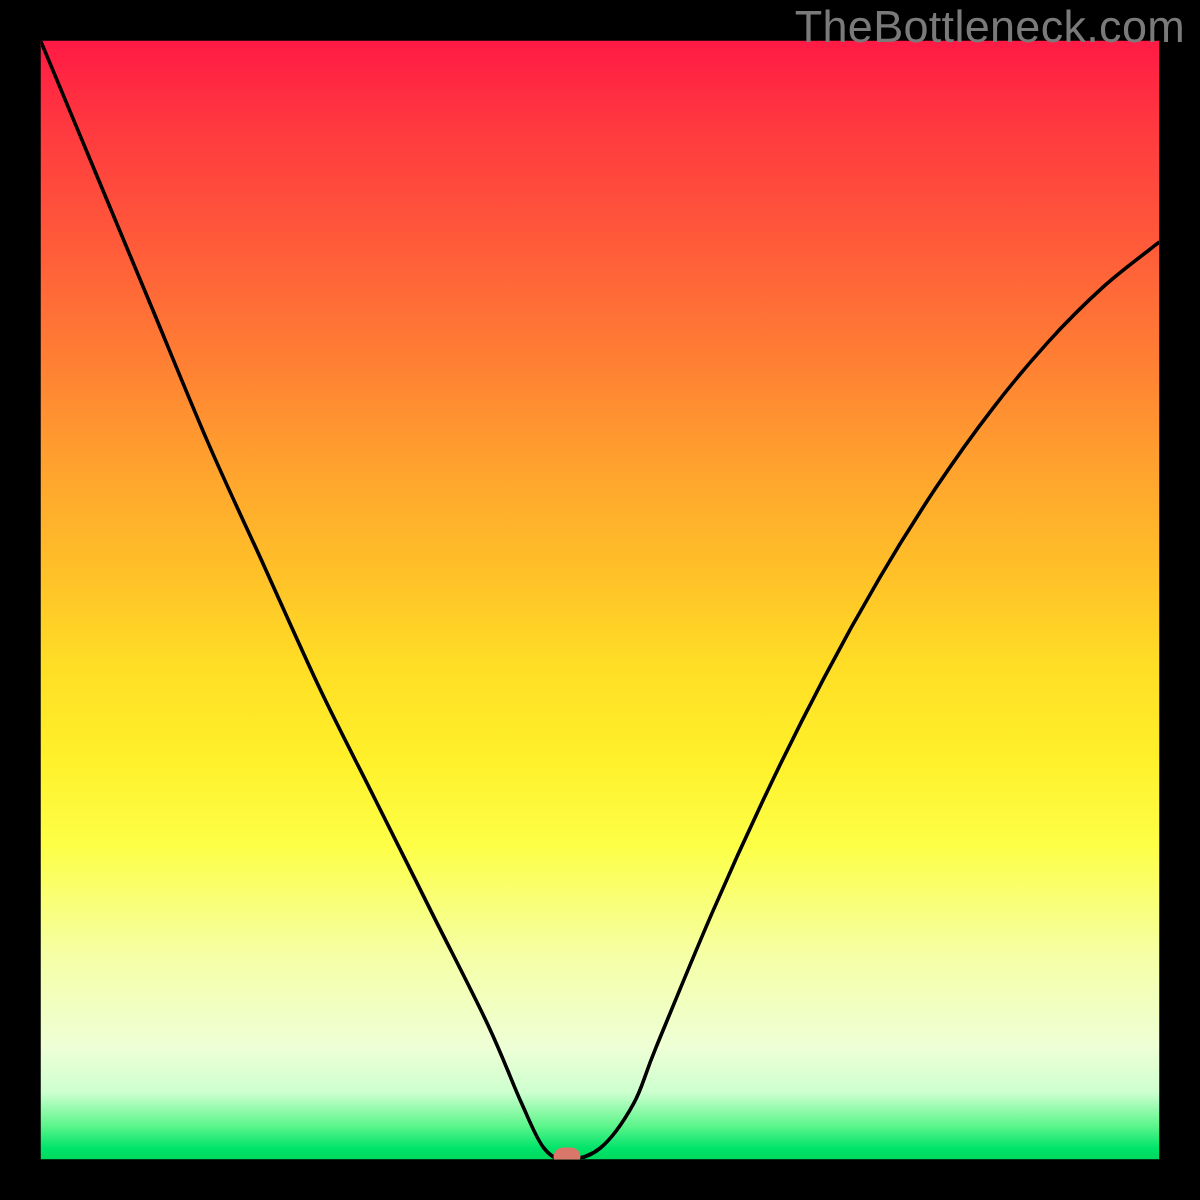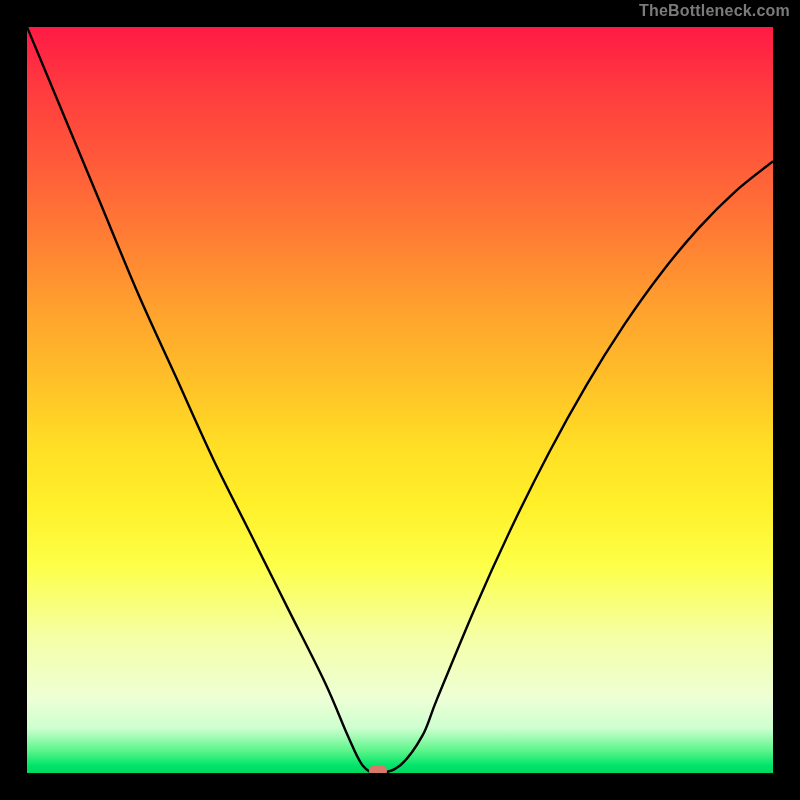--- a/index.html
+++ b/index.html
@@ -8,22 +8,22 @@
     position: relative;
     width: 800px;
     height: 800px;
     background: #000;
   }
   .watermark {
     position: absolute;
     top: 2px;
     right: 10px;
     font-family: Arial, Helvetica, sans-serif;
-    font-size: 16px;
-    font-weight: 700;
+    font-size: 30px;
+    font-weight: 400;
     color: #7a7a7a;
     letter-spacing: 0.2px;
     z-index: 5;
   }
   .plot {
     position: absolute;
     left: 27px;
     top: 27px;
     width: 746px;
     height: 746px;

